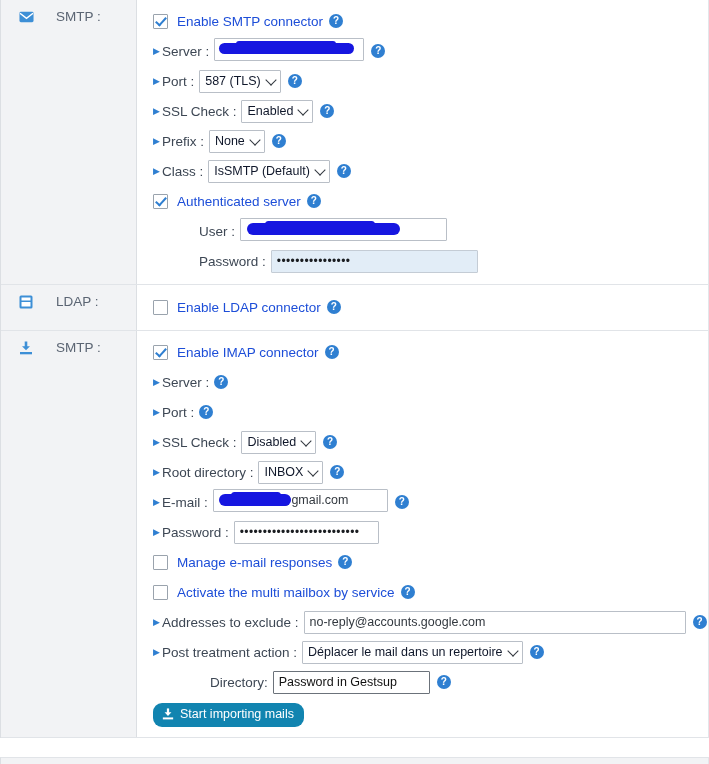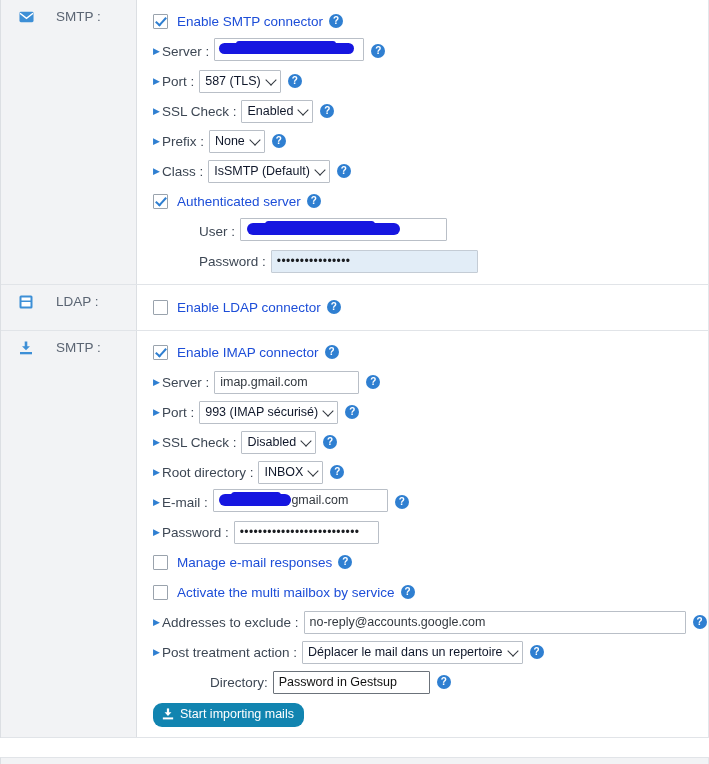--- a/index.html
+++ b/index.html
@@ -373,31 +373,26 @@
 
         <div class="row">
           <span class="cb checked"></span>
           <span class="cb-text">Enable IMAP connector</span>
           <span class="help">?</span>
         </div>
 
         <div class="row">
           <span class="caret">▶</span>
           <span class="fld-label">Server :</span>
-          <span class="inp" style="width:145px;">imap.gmail.com</span>
           <span class="help">?</span>
         </div>
 
         <div class="row">
           <span class="caret">▶</span>
           <span class="fld-label">Port :</span>
-          <span class="sel" style="min-width:118px;">
-            <span>993 (IMAP sécurisé)</span>
-            <span class="chev"></span>
-          </span>
           <span class="help">?</span>
         </div>
 
         <div class="row">
           <span class="caret">▶</span>
           <span class="fld-label">SSL Check :</span>
           <span class="sel" style="min-width:68px;">
             <span>Disabled</span>
             <span class="chev"></span>
           </span>

